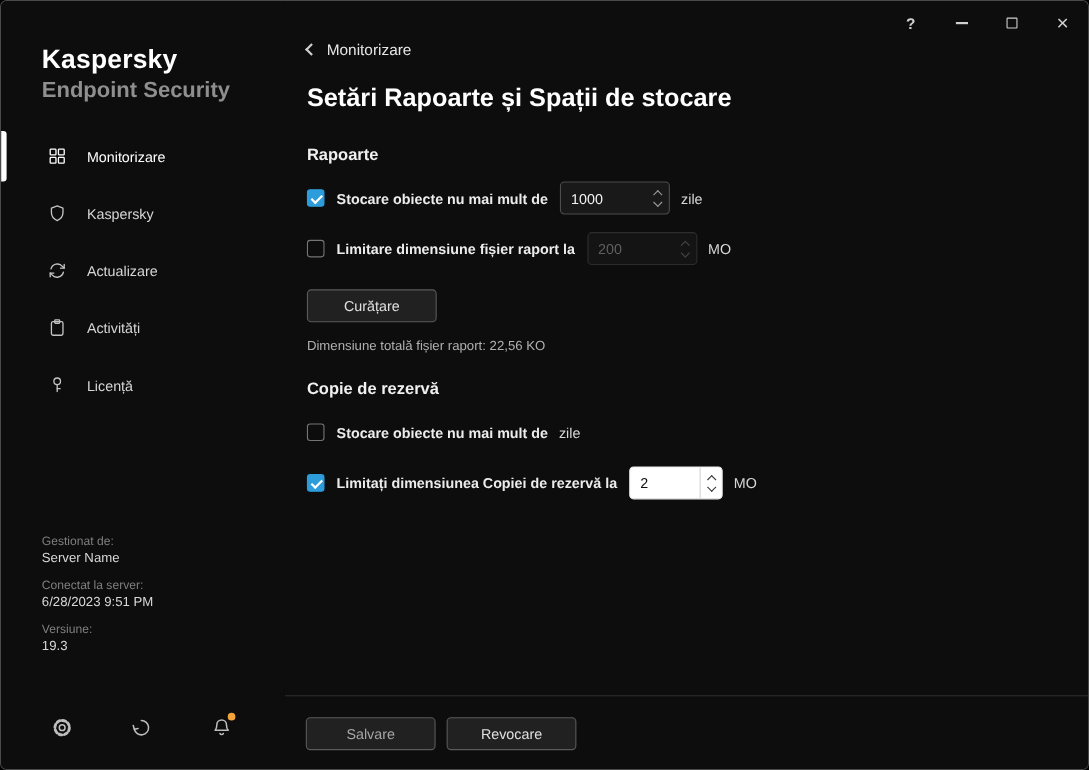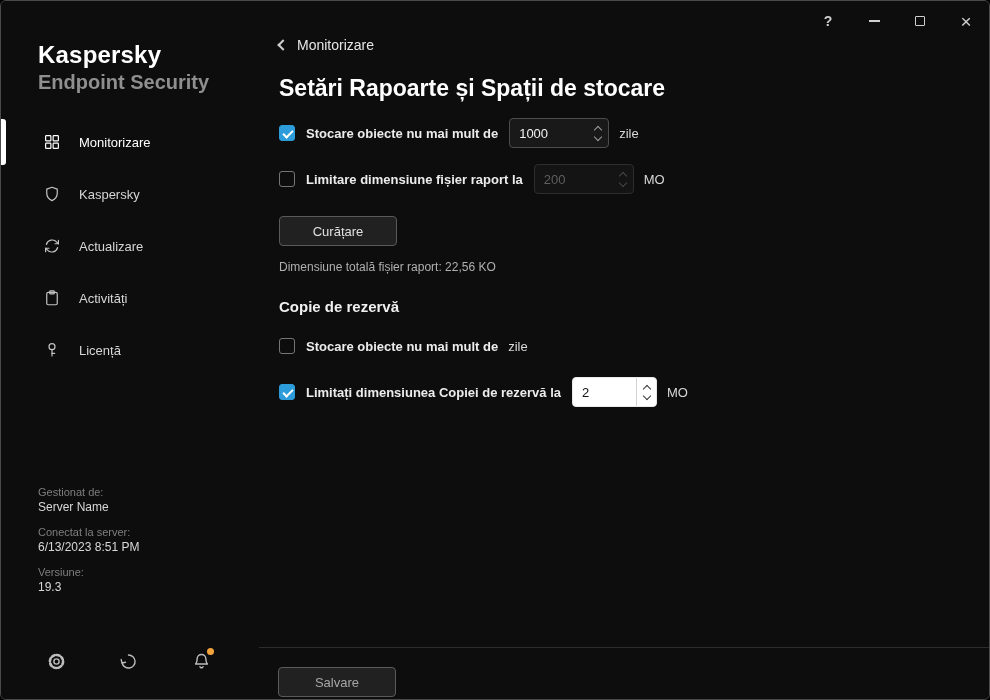--- a/index.html
+++ b/index.html
@@ -95,21 +95,21 @@
   .num-field.focused .chev{border-color:#3a3a3a;}
   .num-field.focused .spin{border-left:1px solid #d5d5d5;}
   .btn{
     background:#212121;border:1px solid #5a5a5a;border-radius:4px;height:30px;
     font-size:13px;color:#e0e0e0;font-family:inherit;padding:0 28px;cursor:pointer;
     display:inline-flex;align-items:center;justify-content:center;min-width:118px;
   }
   .btn.clear{margin-top:22px;}
   .total-size{font-size:12px;color:#b0b0b0;margin-top:14px;}
   .footer{
-    border-top:1px solid #2c2c2c;padding:19px 0 15px 19px;height:52px;
+    border-top:1px solid #2c2c2c;padding:19px 0 15px 19px;height:67px;
     display:flex;gap:10px;align-items:flex-start;
   }
   .btn.save{color:#a6a6a6;}
 </style>
 </head>
 <body>
 
 <div class="window">
 
   <div class="titlebar">
@@ -182,21 +182,21 @@
             </svg>
         </span>
         <span>Licență</span>
       </div>
     </nav>
 
     <div class="server-info">
       <div class="info-label">Gestionat de:</div>
       <div class="info-value">Server Name</div>
       <div class="info-label">Conectat la server:</div>
-      <div class="info-value">6/13/2023 8:51 PM</div>
+      <div class="info-value">6/28/2023 9:51 PM</div>
       <div class="info-label">Versiune:</div>
       <div class="info-value">19.3</div>
     </div>
 
     <div class="sidebar-icons">
       <div class="side-icon">
         <svg viewBox="0 0 24 24">
             <circle cx="12" cy="12" r="7.5" stroke-width="3" stroke-dasharray="3.4 2.5"></circle>
             <circle cx="12" cy="12" r="3"></circle>
           </svg>
@@ -220,20 +220,21 @@
   <main class="main">
     <div class="content">
 
       <div class="back-row">
         <span class="back-chev"></span>
         <span class="back-label">Monitorizare</span>
       </div>
 
       <h1 class="page-title">Setări Rapoarte și Spații de stocare</h1>
 
+      <div class="section-heading">Rapoarte</div>
 
       <div class="row">
         <span class="checkbox" data-checked="true"></span>
         <span class="row-label">Stocare obiecte nu mai mult de</span>
         <span class="num-field">
           <input class="num-input" value="1000" style="">
           <span class="spin">
             <span class="chev up"></span>
             <span class="chev down"></span>
           </span>
@@ -276,16 +277,17 @@
             <span class="chev down"></span>
           </span>
         </span>
         <span class="unit">MO</span>
       </div>
 
     </div>
 
     <div class="footer">
       <button class="btn save">Salvare</button>
+      <button class="btn">Revocare</button>
     </div>
   </main>
 
 </div>
 
 </body></html>

